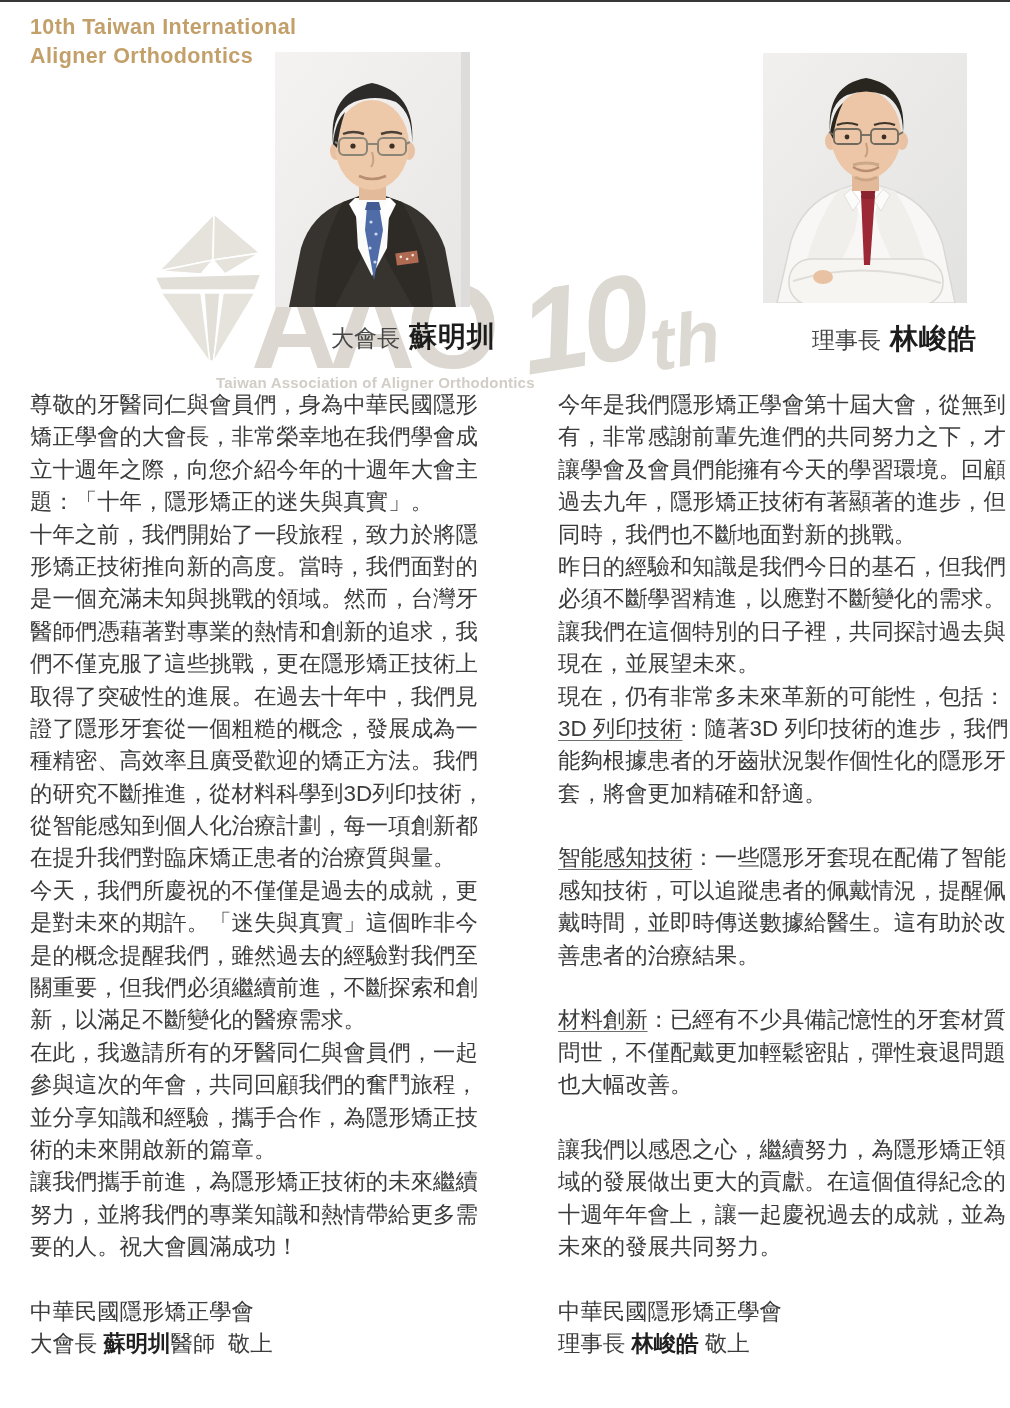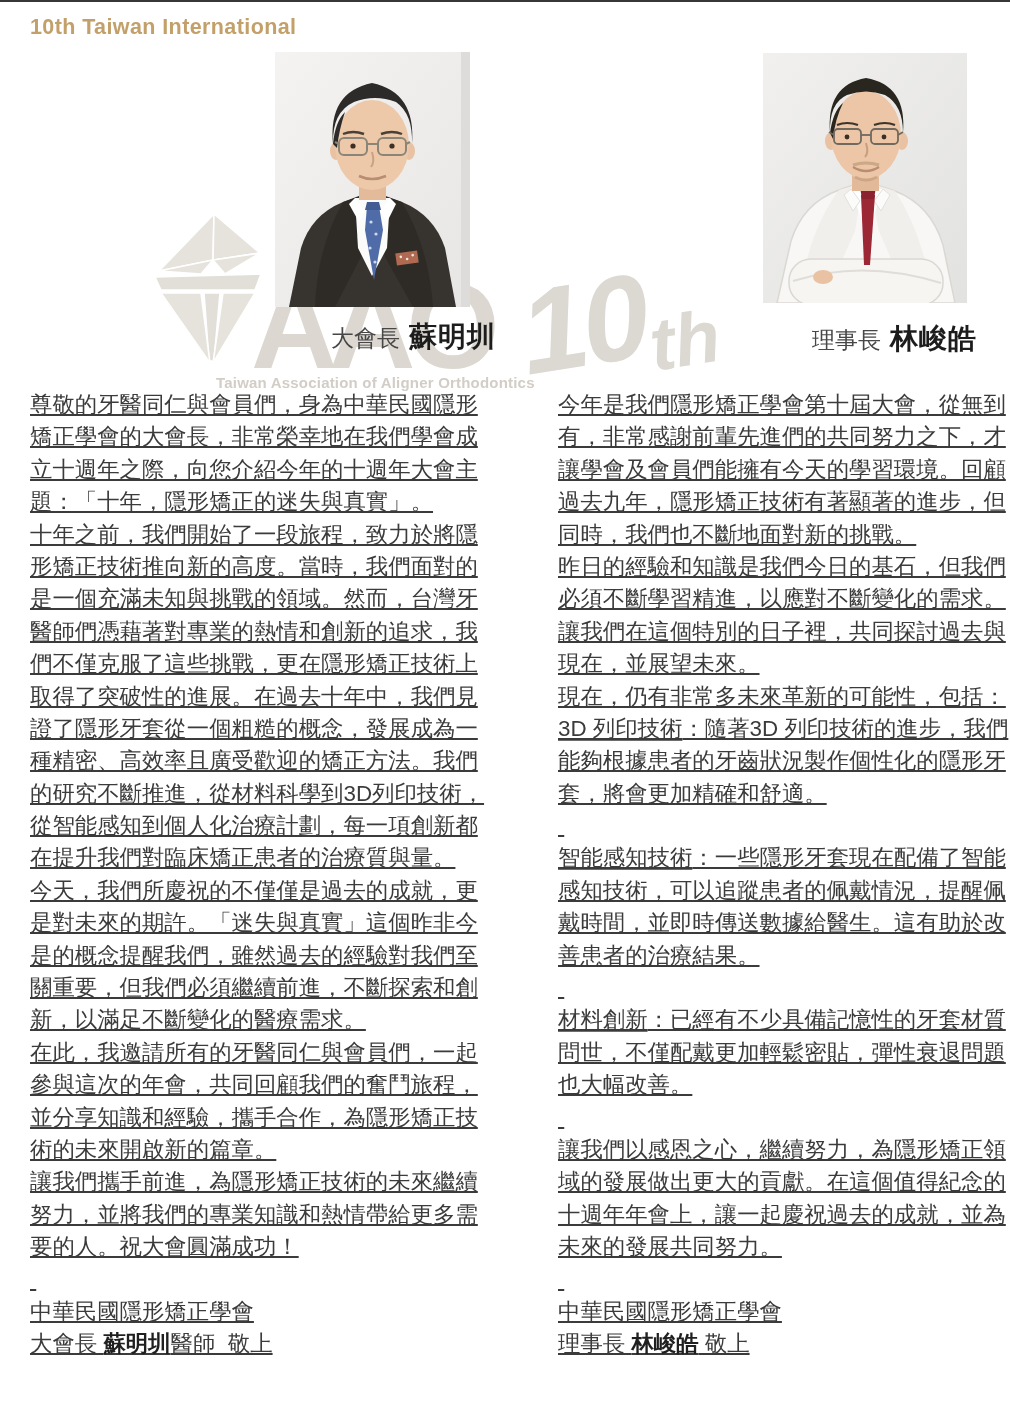--- a/index.html
+++ b/index.html
@@ -34,32 +34,33 @@
   .caption-left{left:331px;top:318px;}
   .caption-right{left:812px;top:320px;}
   .cap-title{font-size:23px;color:#474747;}
   .cap-name{font-size:28px;font-weight:bold;color:#1c1c1c;letter-spacing:1px;}
 
   
   .column{position:absolute;top:389px;z-index:3;font-size:22.4px;line-height:32.4px;
     color:#3b3b3b;white-space:pre;}
   .column-left{left:30px;width:470px;}
   .column-right{left:518px;width:472px;margin-left:40px;}
-  .tline{height:32.4px;text-decoration:underline;}
+  .tline{height:32.4px;}
   .tline .u{text-decoration:underline;text-decoration-thickness:1px;text-underline-offset:4px;text-decoration-color:#6e6e6e;}
   .tline .b{font-weight:bold;color:#1f1f1f;}
 </style>
 </head>
 <body>
 
 <div class="page">
   <div class="top-edge"></div>
 
   <div class="sym-title">
     <div>10th Taiwan International</div>
+    <div>Aligner Orthodontics</div>
   </div>
 
   <div class="wm wm-diamond">
     <svg viewBox="0 0 110 156">
       <g fill="#e6e3dd" stroke="#ffffff" stroke-width="1.6" stroke-linejoin="round">
         <polygon points="61,3 6,60 60,49"></polygon>
         <polygon points="61,3 60,49 107,42"></polygon>
         <polygon points="6,60 60,49 48,63"></polygon>
         <polygon points="60,49 107,42 72,63"></polygon>
         <polygon points="2,66 108,63 102,79 8,79" fill="#e2dfd8"></polygon>

